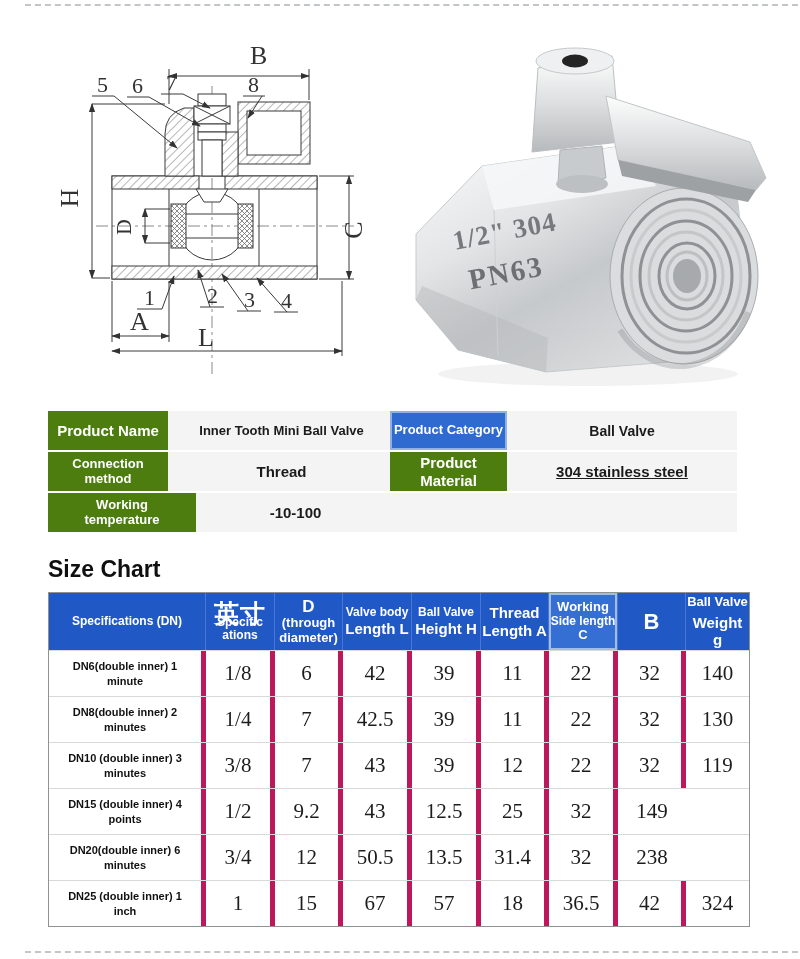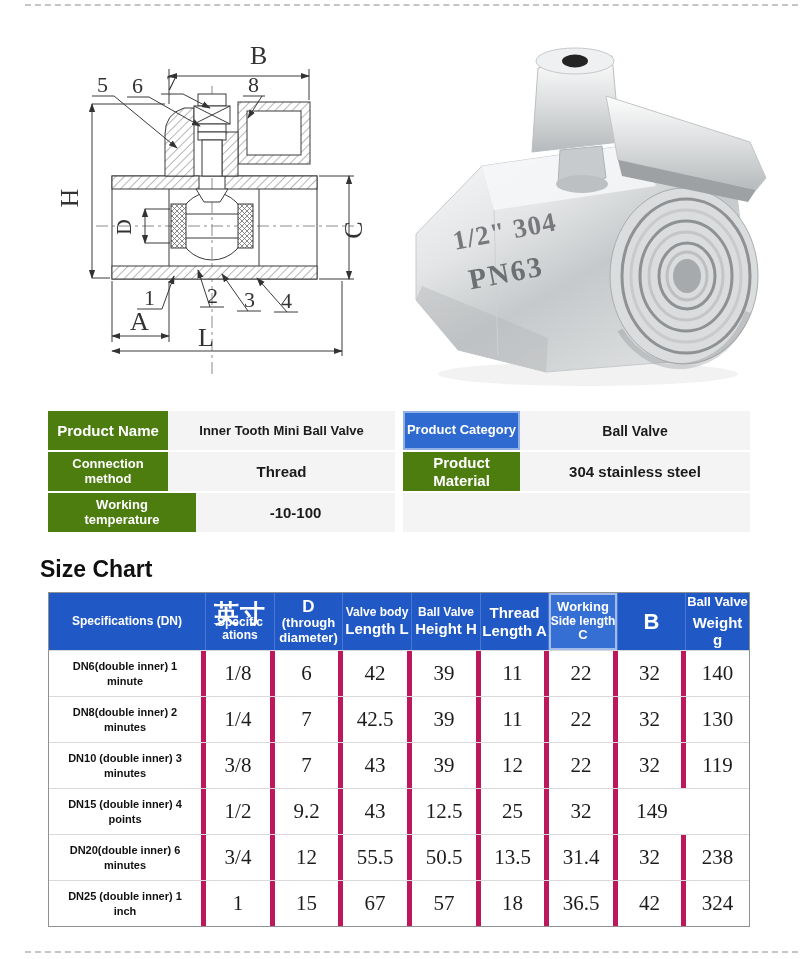--- a/index.html
+++ b/index.html
@@ -5,36 +5,36 @@
   html,body{margin:0;padding:0;background:#fff;}
   .page{position:relative;width:800px;height:959px;background:#ffffff;overflow:hidden;
         font-family:"Liberation Sans",sans-serif;}
   .dash{position:absolute;left:25px;width:773px;border-top:2px dashed #c3c6c8;}
   .dash-top{top:4px;}
   .dash-bottom{top:951px;}
 
   
   .info-group{position:absolute;top:411px;}
   .info-left{left:48px;}
-  .info-right{left:403px;}
+  .info-right{left:390px;}
   .irow{display:flex;margin-bottom:2px;}
   .ilabel{background:#4d7c0f;color:#fff;font-weight:bold;display:flex;align-items:center;
           justify-content:center;text-align:center;height:39px;line-height:1.15;}
   .info-left .ilabel{width:120px;font-size:13px;}
   .info-right .ilabel{width:117px;font-size:13px;}
   .ilabel.big{font-size:15px;}
   .ilabel.hl{background:#2f6ad0;box-shadow:inset 0 0 0 2px rgba(180,200,235,.75);}
   .ivalue{background:#f4f4f5;color:#1b1b1b;font-weight:bold;font-size:14px;display:flex;
           align-items:center;justify-content:center;height:39px;}
   .info-left .ivalue{width:227px;}
   .info-right .ivalue{width:230px;}
   .ivalue.empty{width:347px;}
 
   
-  .size-title{position:absolute;left:40px;top:556px;font-size:23px;font-weight:bold;color:#101010;}
+  .size-title{position:absolute;left:48px;top:556px;font-size:23px;font-weight:bold;color:#101010;}
   .stable{position:absolute;left:48px;top:592px;width:702px;border:1px solid #8f9193;background:#fff;box-sizing:border-box;}
   .thead,.trow{display:grid;grid-template-columns:157px 69px 68px 69px 69px 68px 69px 68px 63px;}
   .hcell{background:#2058c6;color:#fff;font-weight:bold;height:57px;display:flex;flex-direction:column;
          align-items:center;justify-content:center;text-align:center;border-right:1px solid #4a77d2;
          box-sizing:border-box;line-height:1.15;overflow:hidden;}
   .hcell:last-child{border-right:none;}
   .hcell .t12{font-size:12px;} .hcell .t13{font-size:13px;} .hcell .t15{font-size:15px;}
   .hcell .t17{font-size:17px;} .hcell .t22{font-size:22px;}
   .hcell.hl{background:#356fd3;box-shadow:inset 0 0 0 2px rgba(190,208,240,.8);}
   .h-c2 .zh{font-size:25px;line-height:.95;letter-spacing:1px;}
@@ -233,21 +233,21 @@
     </div>
   </div>
 
   <div class="info-group info-right">
     <div class="irow">
       <div class="ilabel hl">Product Category</div>
       <div class="ivalue">Ball Valve</div>
     </div>
     <div class="irow">
       <div class="ilabel big">Product Material</div>
-      <div class="ivalue" style="font-size:15px;">304 stainless steel</div>
+      <div class="ivalue" style="font-size:15px;text-decoration:underline;">304 stainless steel</div>
     </div>
     <div class="irow">
       <div class="ivalue empty"></div>
     </div>
   </div>
 
   <div class="size-title">Size Chart</div>
 
   <div class="stable">
     <div class="thead">
@@ -328,21 +328,20 @@
           <div class="tcell">43</div>
           <div class="tcell">12.5</div>
           <div class="tcell">25</div>
           <div class="tcell">32</div>
           <div class="tcell">149</div>
         </div>
         <div class="trow">
           <div class="tcell c1">DN20(double inner) 6 minutes</div>
           <div class="tcell">3/4</div>
           <div class="tcell">12</div>
-          <div class="tcell">55.5</div>
           <div class="tcell">50.5</div>
           <div class="tcell">13.5</div>
           <div class="tcell">31.4</div>
           <div class="tcell">32</div>
           <div class="tcell">238</div>
         </div>
         <div class="trow">
           <div class="tcell c1">DN25 (double inner) 1 inch</div>
           <div class="tcell">1</div>
           <div class="tcell">15</div>

